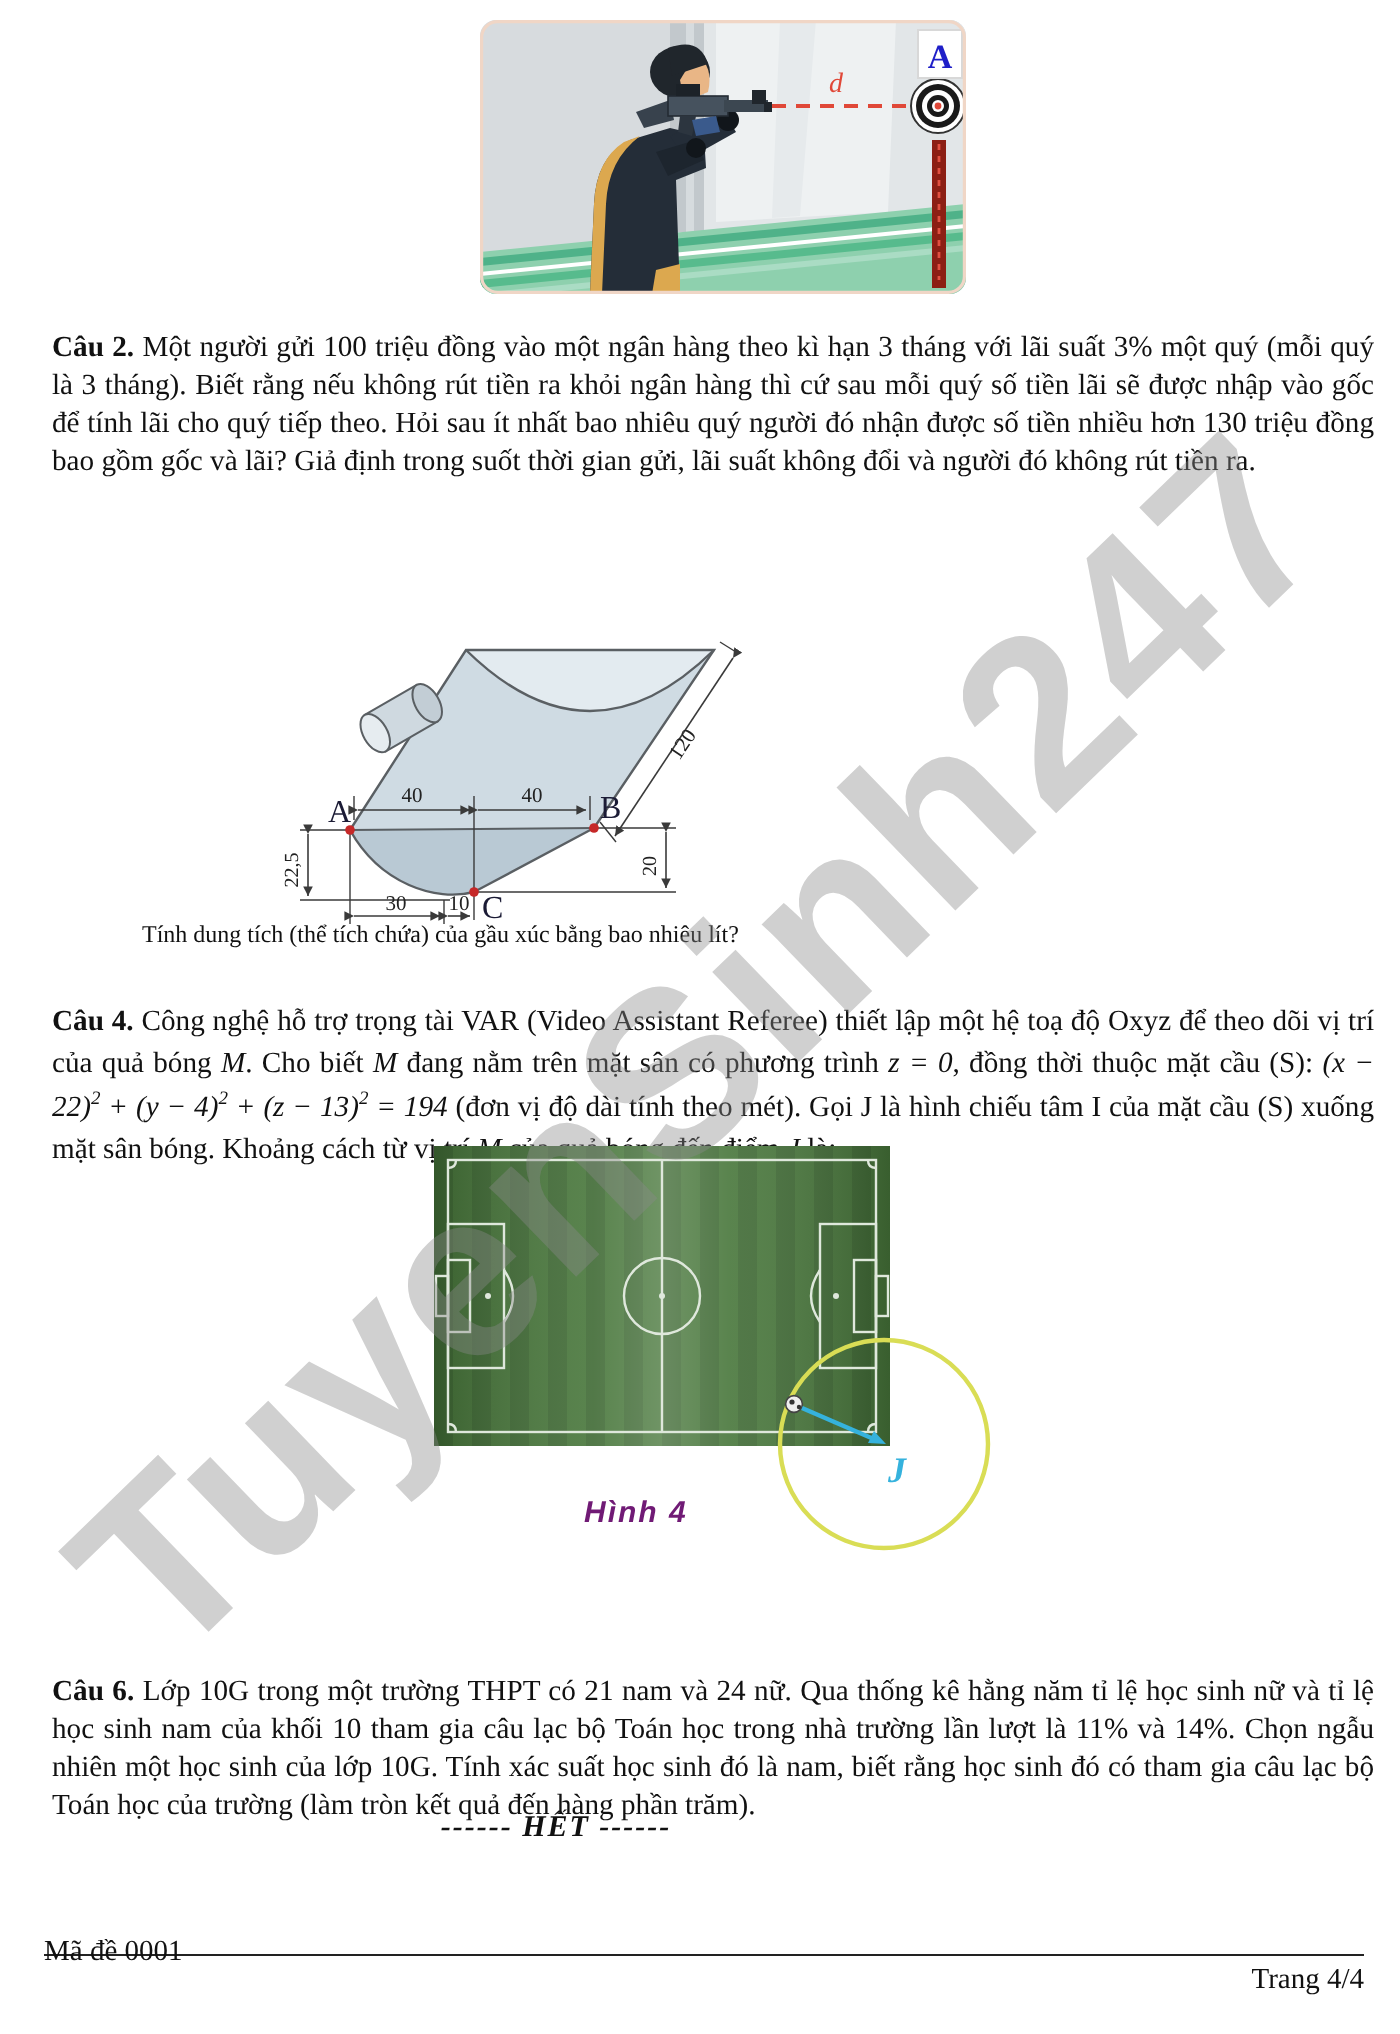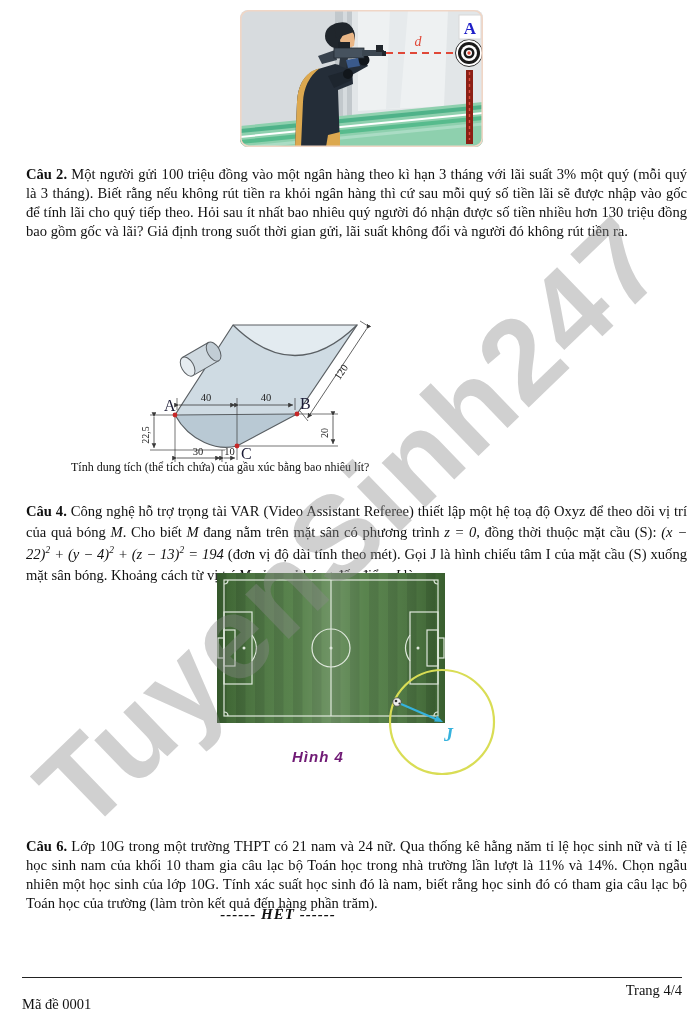--- a/index.html
+++ b/index.html
@@ -16,21 +16,21 @@
       letter-spacing:2px;color:rgba(138,138,138,0.40);transform:rotate(-44deg);
       z-index:50;pointer-events:none;white-space:nowrap;}
   .fig{position:absolute;}
   .bucket-caption{position:absolute;left:71px;top:460px;width:560px;
       font-size:12px;}
   .hinh4{position:absolute;left:292px;top:748px;font-family:"Liberation Sans",sans-serif;
       font-weight:bold;font-style:italic;font-size:15px;color:#701a75;letter-spacing:1px;}
   .het{position:absolute;left:0;top:906px;width:556px;text-align:center;
       font-weight:bold;font-style:italic;font-size:15px;letter-spacing:1px;}
   .footer-rule{position:absolute;left:22px;top:977px;width:660px;border-top:1.5px solid #222;}
-  .footer-left{position:absolute;left:22px;top:996px;font-size:14.5px;}
+  .footer-left{position:absolute;left:22px;top:968px;font-size:14.5px;}
   .footer-right{position:absolute;right:18px;top:982px;font-size:14.5px;}
   svg text{font-family:"Liberation Serif",serif;}
 </style>
 </head>
 <body>
 
 <div class="page">
 
   <svg class="fig" style="left:240px;top:10px;" width="243" height="137" viewBox="0 0 243 137">
     <defs>

